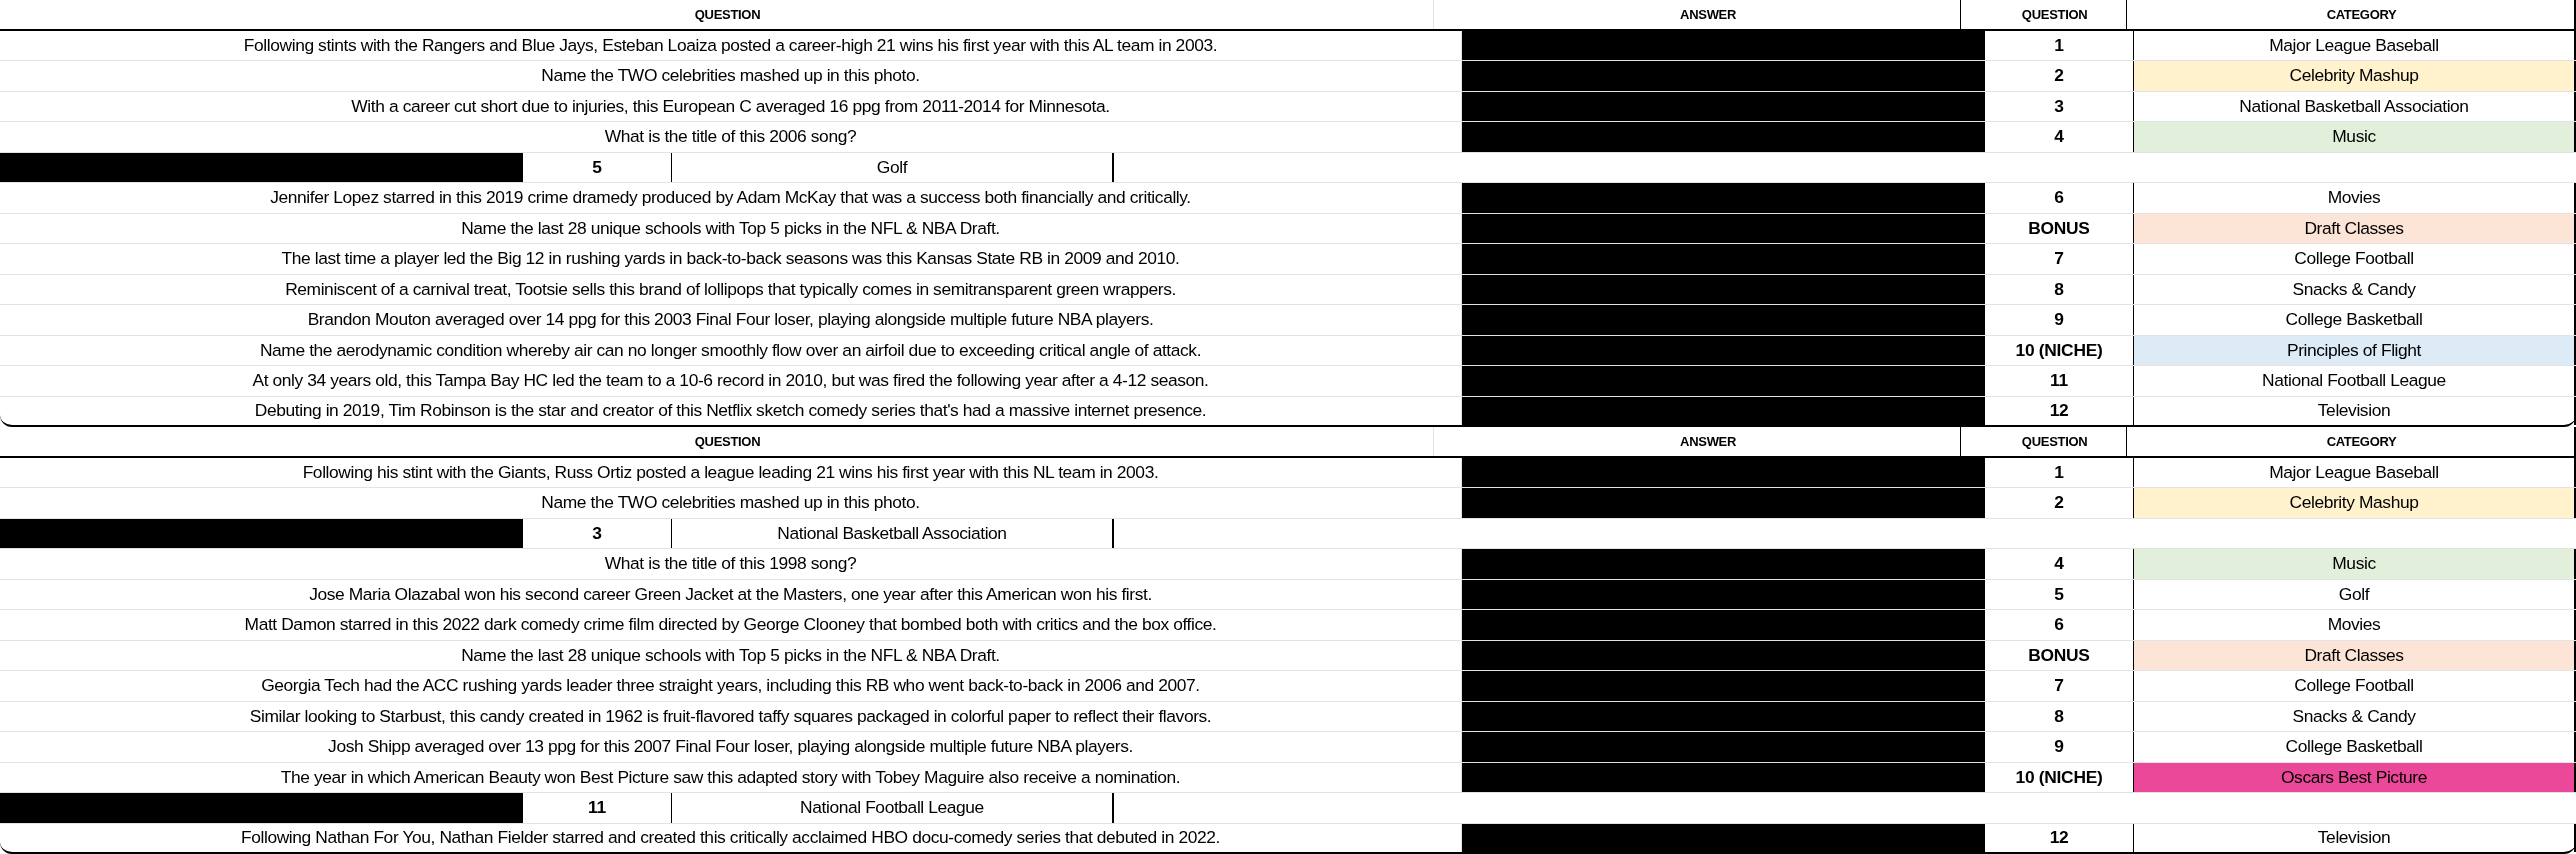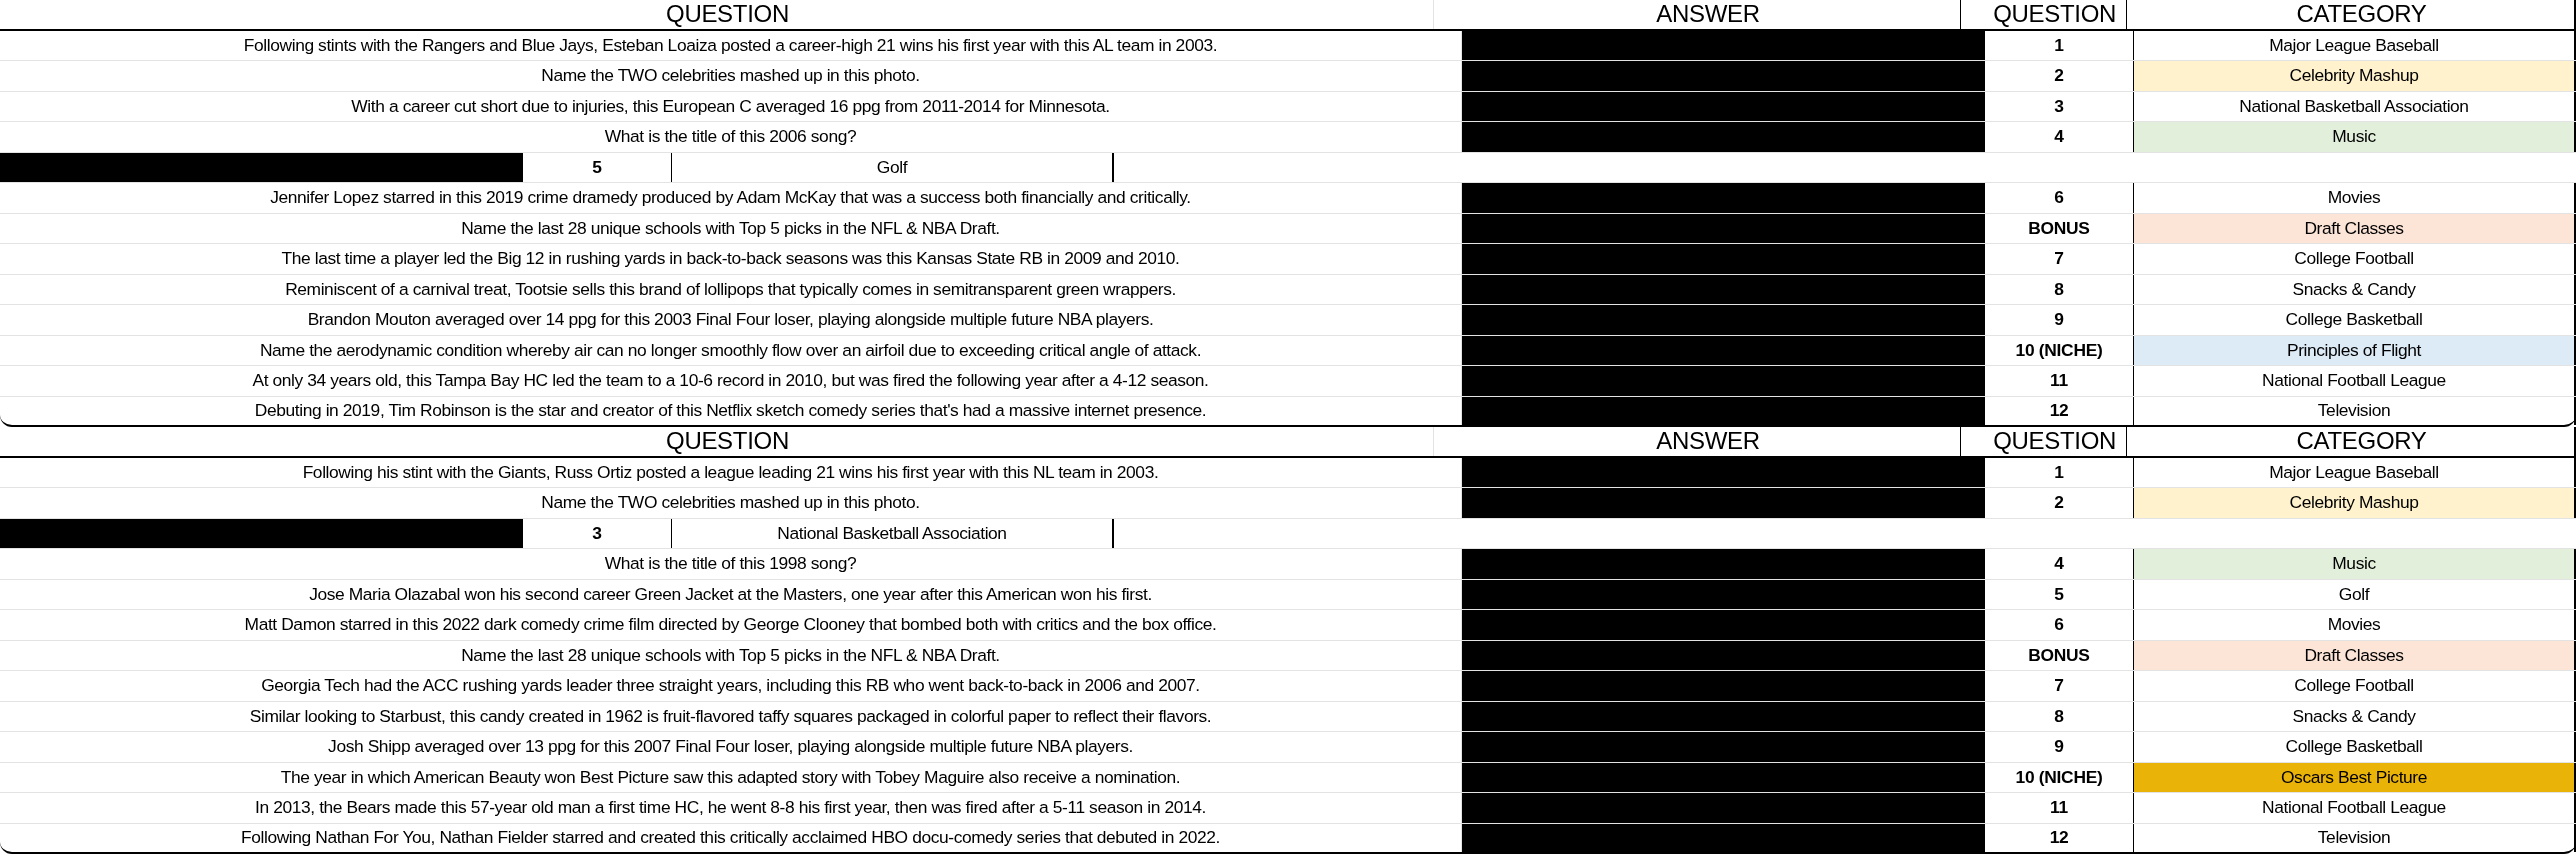--- a/index.html
+++ b/index.html
@@ -7,21 +7,21 @@
   .sheet { position:relative; width:2576px; }
   .block { display:block; }
   .row { display:flex; height:30.5px; box-sizing:border-box; border-bottom:1.5px solid #e3e3e3; }
   .row.header { border-bottom:2.2px solid #000; }
   .row.last { border-bottom:2.9px solid #000;border-radius:12px; }
   .cell { box-sizing:border-box; display:flex; align-items:center; justify-content:center; white-space:nowrap; overflow:hidden; font-size:17.4px; letter-spacing:-0.4px; }
   .c-q { width:1462px; border-right:1.5px solid #e3e3e3; }
   .c-a { width:523px; border-right:1.5px solid #000; }
   .c-n { width:149px; border-right:1.5px solid #000; font-weight:bold; font-size:17.4px; letter-spacing:-0.3px; }
   .c-c { width:442px; border-right:2.2px solid #000; }
-  .header .cell { font-weight:normal; font-size:24px; letter-spacing:-0.3px;margin-left:22px; }
+  .header .cell { font-weight:bold; font-size:13px; letter-spacing:-0.3px;margin-left:22px; }
   .header .c-a { border-right:1.5px solid #000; }
   .header .c-q { border-right:1.5px solid #e3e3e3; }
   .answer-redacted { background:#000; }
   .row.answer-row .c-a { background:#000; }
 </style>
 </head>
 <body>
 
 <div class="sheet" id="sheet">
     <div class="block">
@@ -196,25 +196,24 @@
     <div class="cell c-q">Josh Shipp averaged over 13 ppg for this 2007 Final Four loser, playing alongside multiple future NBA players.</div>
     <div class="cell c-a answer-redacted"></div>
     <div class="cell c-n">9</div>
     <div class="cell c-c">College Basketball</div>
   </div>
 
   <div class="row answer-row">
     <div class="cell c-q">The year in which American Beauty won Best Picture saw this adapted story with Tobey Maguire also receive a nomination.</div>
     <div class="cell c-a answer-redacted"></div>
     <div class="cell c-n">10 (NICHE)</div>
-    <div class="cell c-c" style="background: #eab308;">Oscars Best Picture</div>
-  </div>
-
-  <div class="row answer-row">
-    <div class="cell c-q">In 2013, the Bears made this 57-year old man a first time HC, he went 8-8 his first year, then was fired after a 5-11 season in 2014.</div>
+    <div class="cell c-c" style="background: #ec4899;">Oscars Best Picture</div>
+  </div>
+
+  <div class="row answer-row">
     <div class="cell c-a answer-redacted"></div>
     <div class="cell c-n">11</div>
     <div class="cell c-c">National Football League</div>
   </div>
 
   <div class="row answer-row last">
     <div class="cell c-q">Following Nathan For You, Nathan Fielder starred and created this critically acclaimed HBO docu-comedy series that debuted in 2022.</div>
     <div class="cell c-a answer-redacted"></div>
     <div class="cell c-n">12</div>
     <div class="cell c-c">Television</div>

